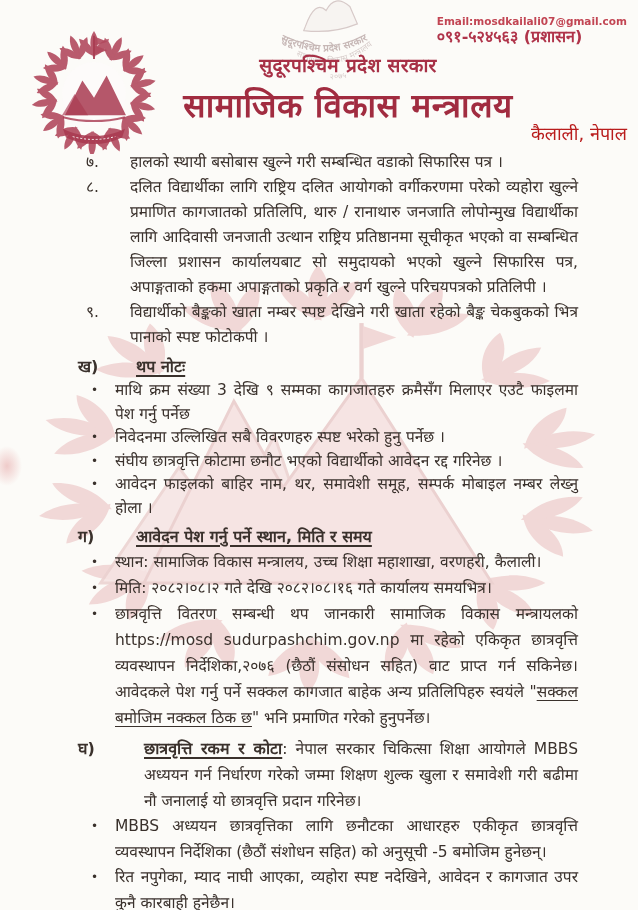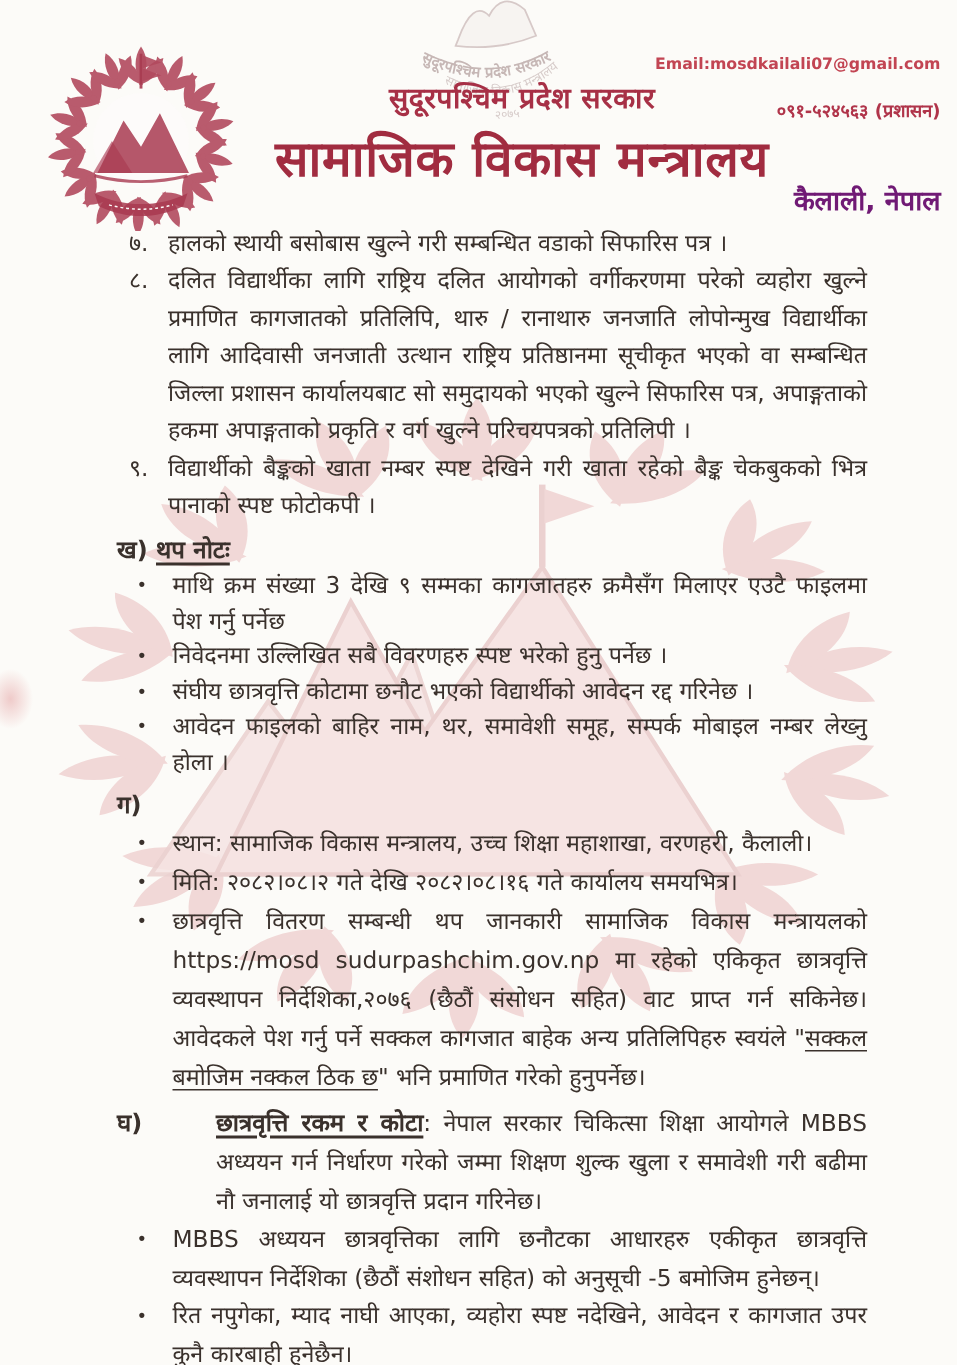--- a/index.html
+++ b/index.html
@@ -13,33 +13,33 @@
   .smudge{position:absolute; left:-8px; top:446px; width:30px; height:40px; z-index:0;
     background:radial-gradient(closest-side, rgba(230,170,170,.6), rgba(230,170,170,0)); }
   
   .stamp{position:absolute; left:270px; top:-28px; width:126px; height:118px; z-index:1;}
   
   .header{position:absolute; left:0; top:0; width:100%; height:152px; z-index:2;}
   .logo{position:absolute; left:32px; top:30px; width:124px; height:124px;}
   .head-center{position:absolute; left:108px; top:52px; width:480px; text-align:center;}
   .gov-title{font-size:19px; font-weight:700; color:#a73046; letter-spacing:.3px;}
   .ministry-title{font-size:33px; font-weight:700; color:#a12c40; margin-top:4px; letter-spacing:.5px;}
-  .contact{position:absolute; right:11px; top:36px; text-align:right;}
+  .contact{position:absolute; right:11px; top:14px; text-align:left;}
   .c-lat{font-size:10.5px; line-height:15px; color:#c24553; font-weight:600;}
-  .c-np{font-size:12px; line-height:15.5px; color:#b0344a; font-weight:600;margin-top:16px;}
-  .location{position:absolute; right:11px; top:121px; font-size:18px; font-weight:700; color:#701a75;}
+  .c-np{font-size:16px; line-height:15.5px; color:#b0344a; font-weight:600;}
+  .location{position:absolute; right:11px; top:121px; font-size:18px; font-weight:400; color:#b91c1c;}
   
   .main{position:absolute; left:0; top:150px; width:100%; box-sizing:border-box;
         padding:0 60px 0 78px; z-index:2; font-size:15.5px;}
   .item{display:flex; line-height:25px; padding-left:8px;}
   .item .n{width:26px; flex:none;}
-  .item .t{flex:1; text-align:justify;}
+  .item .t{flex:1; text-align:justify;margin-left:18px;}
   .sec{display:flex; line-height:24px; font-weight:700; font-size:16px; margin-top:5px;}
   .sec .lbl{width:26px; flex:none;}
-  .sec .h{text-decoration:underline; text-underline-offset:3px; text-decoration-thickness:1.5px;}
+  .sec .h{text-decoration:underline; text-underline-offset:3px; text-decoration-thickness:1.5px;margin-left:32px;}
   .bullet{display:flex; line-height:23.5px;}
   .bullet .d{width:24px; flex:none; padding-left:13px; font-size:12px;}
   .bullet .t{flex:1; text-align:justify;}
   .bullet.lg{line-height:26px;}
   .gha-head{display:flex; line-height:26px; margin-top:5px;}
   .gha-head .lbl{width:26px; flex:none; font-weight:700; font-size:16px;}
   .gha-head .t{flex:1; text-align:justify;margin-left:40px;}
   .gha-head .u{font-weight:700; font-size:16px; text-decoration:underline;
                text-underline-offset:3px; text-decoration-thickness:1.5px;}
   .bullet.gha{line-height:25.5px;}
@@ -185,20 +185,21 @@
       <span class="d">•</span>
       <span class="t">संघीय छात्रवृत्ति कोटामा छनौट भएको विद्यार्थीको आवेदन रद्द गरिनेछ ।</span>
     </div>
     <div class="bullet">
       <span class="d">•</span>
       <span class="t">आवेदन फाइलको बाहिर नाम, थर, समावेशी समूह, सम्पर्क मोबाइल नम्बर लेख्नु होला ।</span>
     </div>
 
     <div class="sec">
       <span class="lbl">ग)</span>
+      <span class="h">आवेदन पेश गर्नु पर्ने स्थान, मिति र समय</span>
     </div>
     <div class="bullet lg">
       <span class="d">•</span>
       <span class="t">स्थान: सामाजिक विकास मन्त्रालय, उच्च शिक्षा महाशाखा, वरणहरी, कैलाली।</span>
     </div>
     <div class="bullet lg">
       <span class="d">•</span>
       <span class="t">मिति: २०८२।०८।२ गते देखि २०८२।०८।१६ गते कार्यालय समयभित्र।</span>
     </div>
     <div class="bullet lg">

